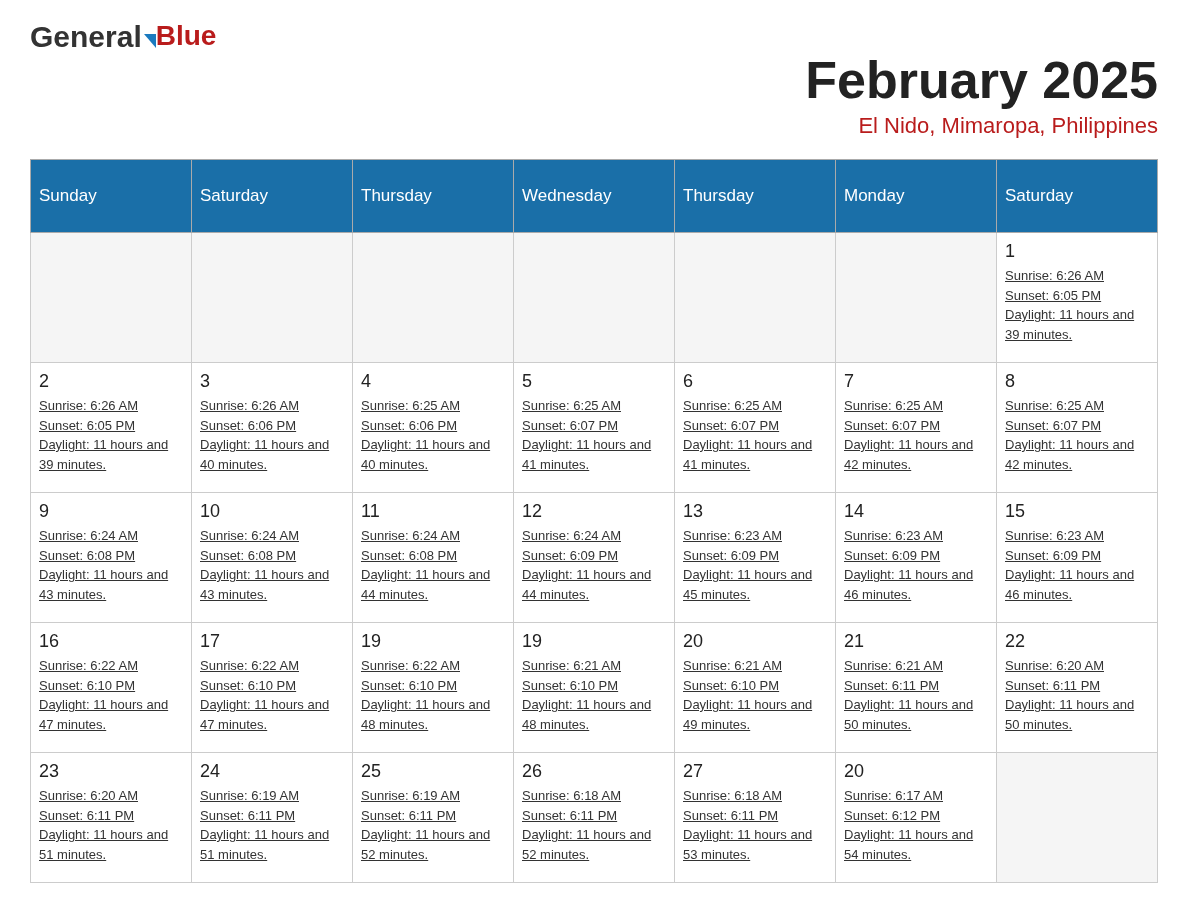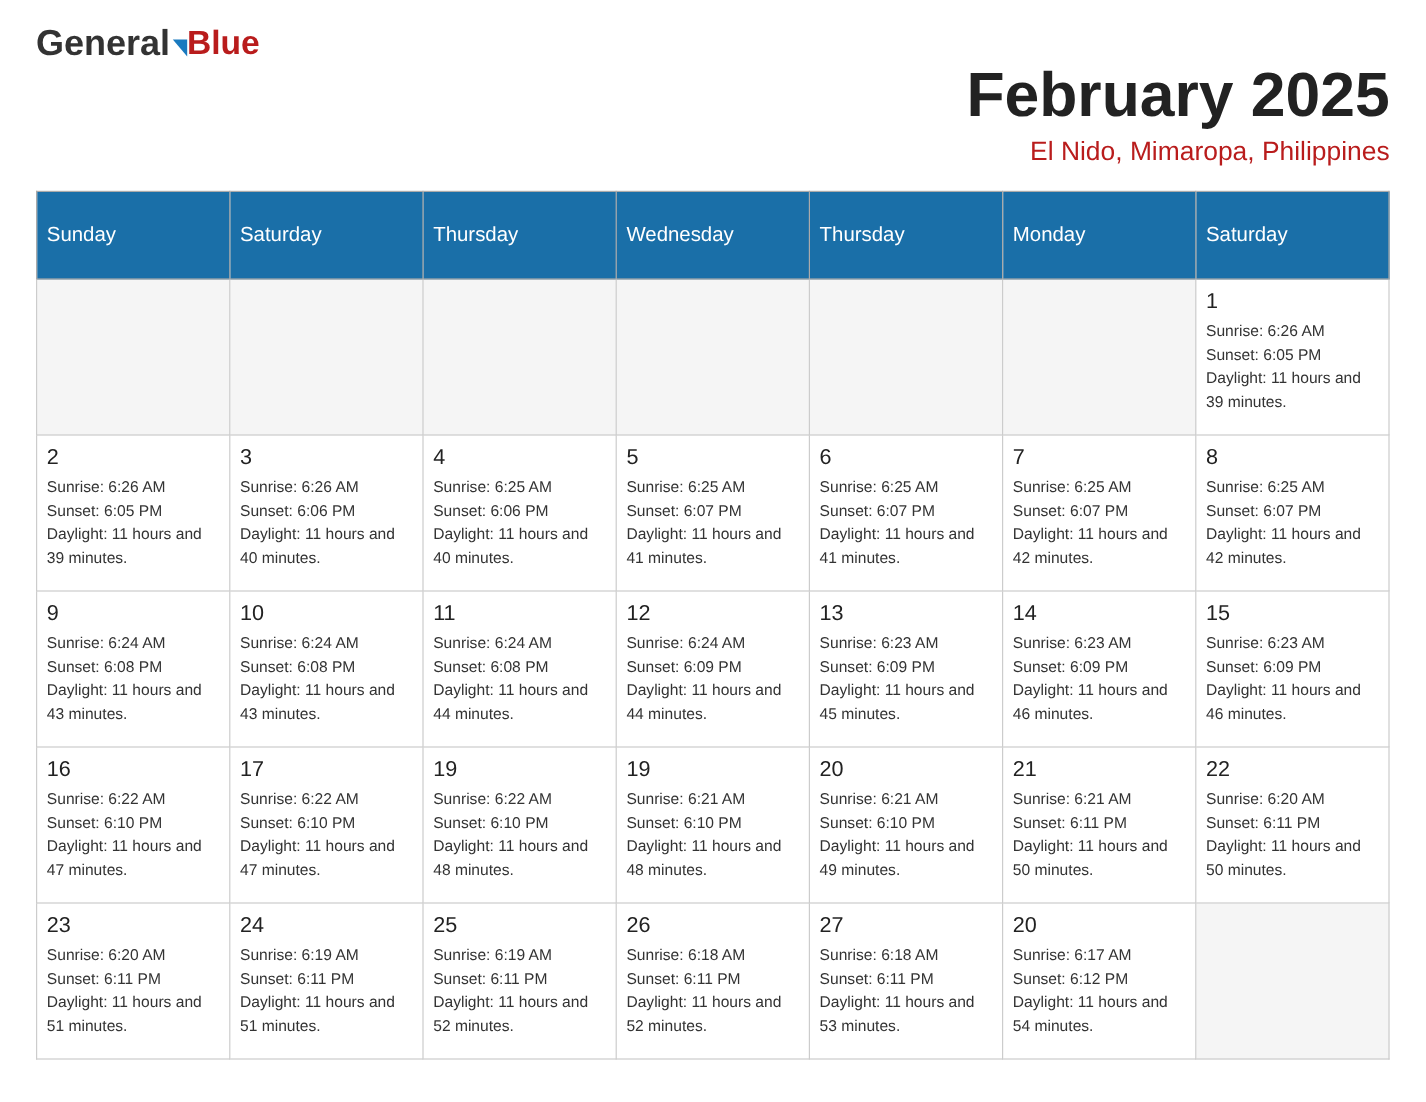--- a/index.html
+++ b/index.html
@@ -82,20 +82,21 @@
     .day-number {
       font-size: 18px;
       color: #222;
       margin-bottom: 4px;
       display: block;
     }
     .day-info {
       font-size: 13px;
       color: #333;
       line-height: 1.5;
+      text-decoration: underline;
     }
     .week-row td {
       border-top: 2px solid #1a6fa8;
     }
   </style>
 </head>
 <body>
 
 <div class="header">
   <div class="logo-area">

